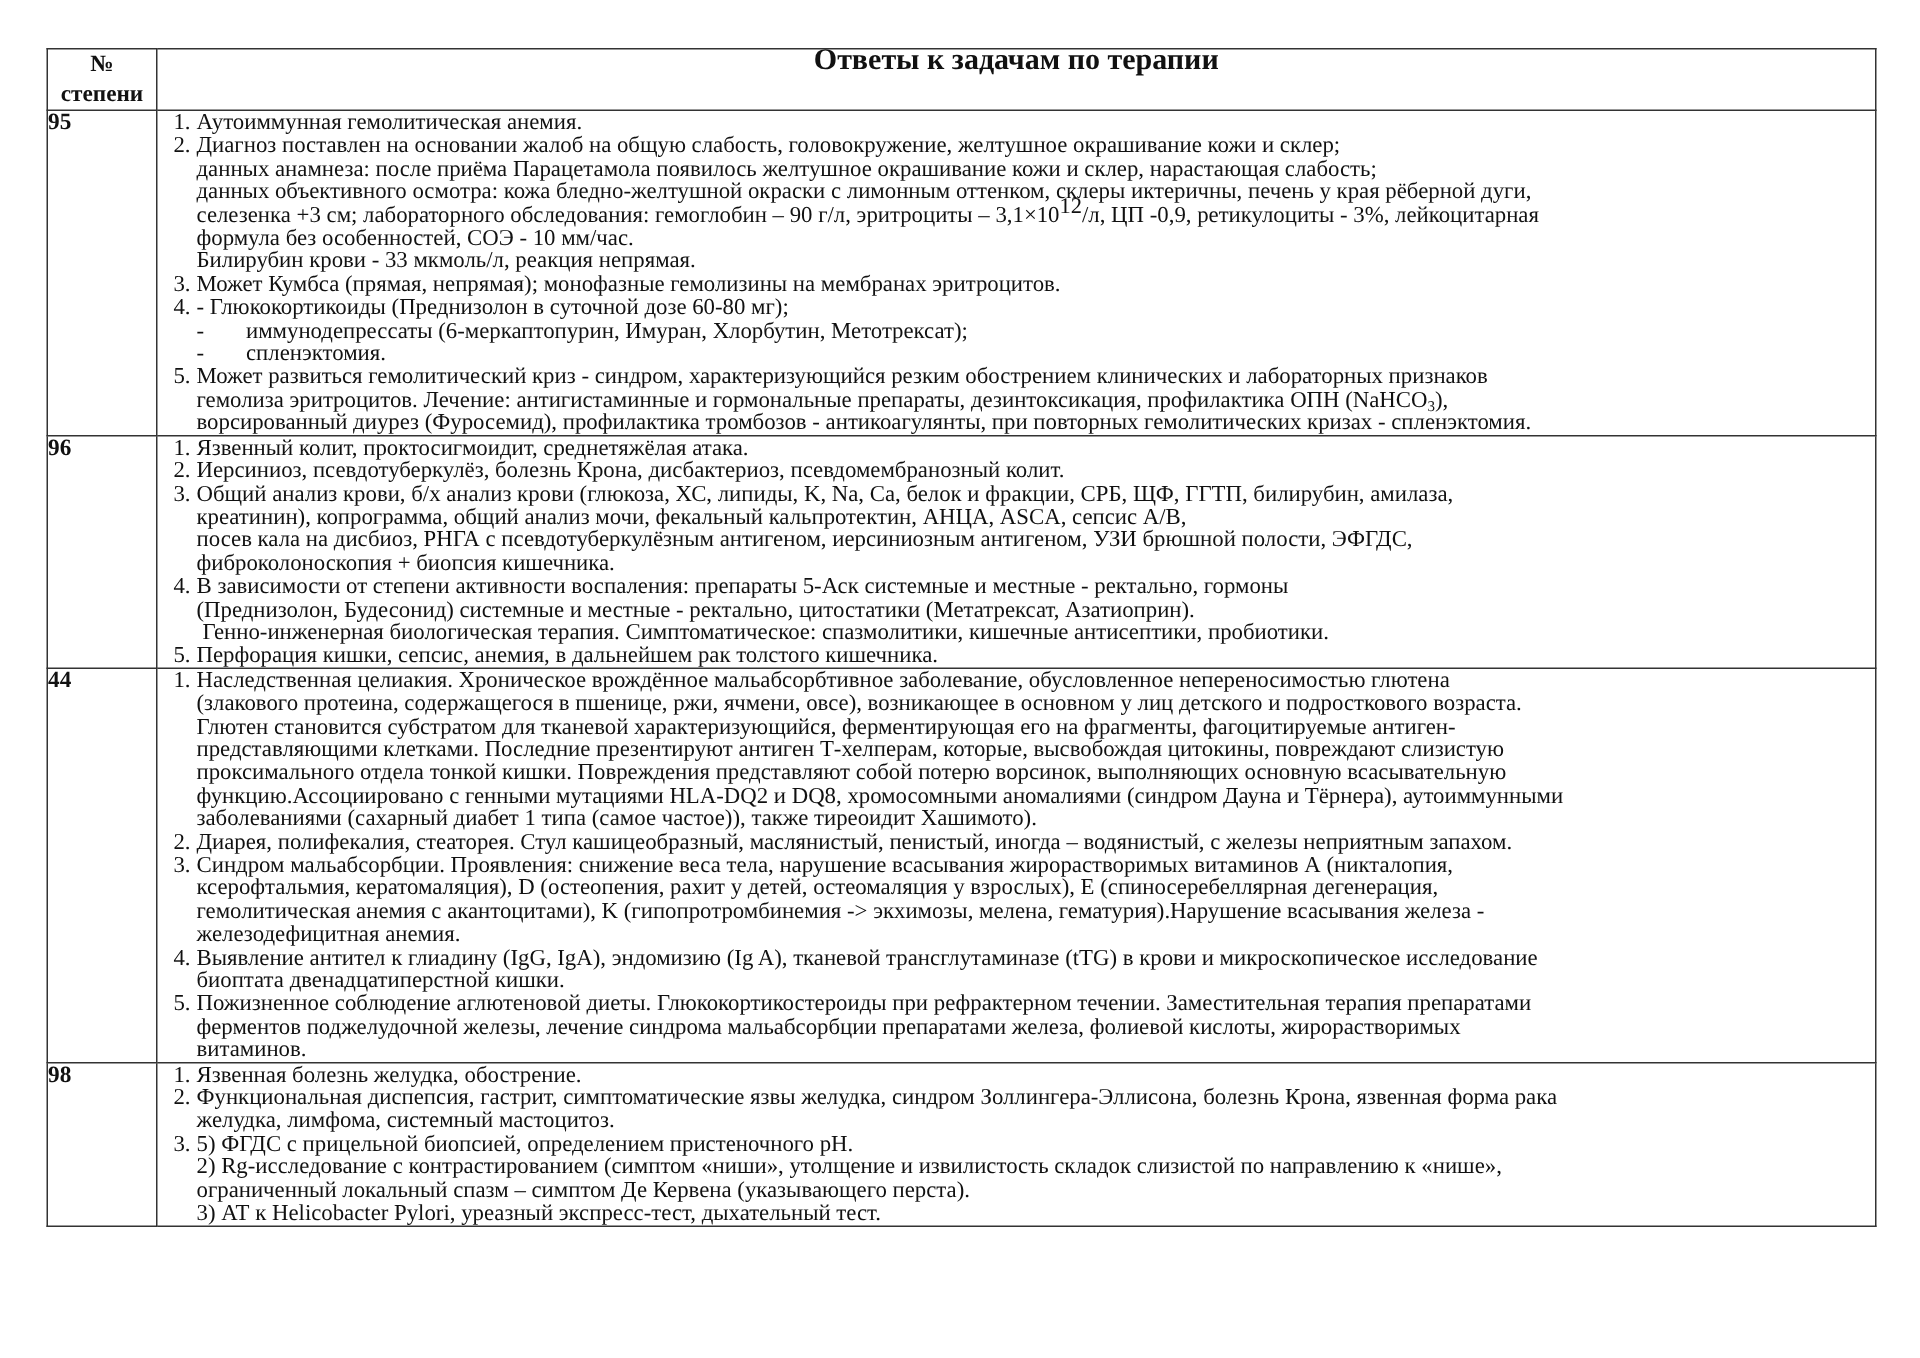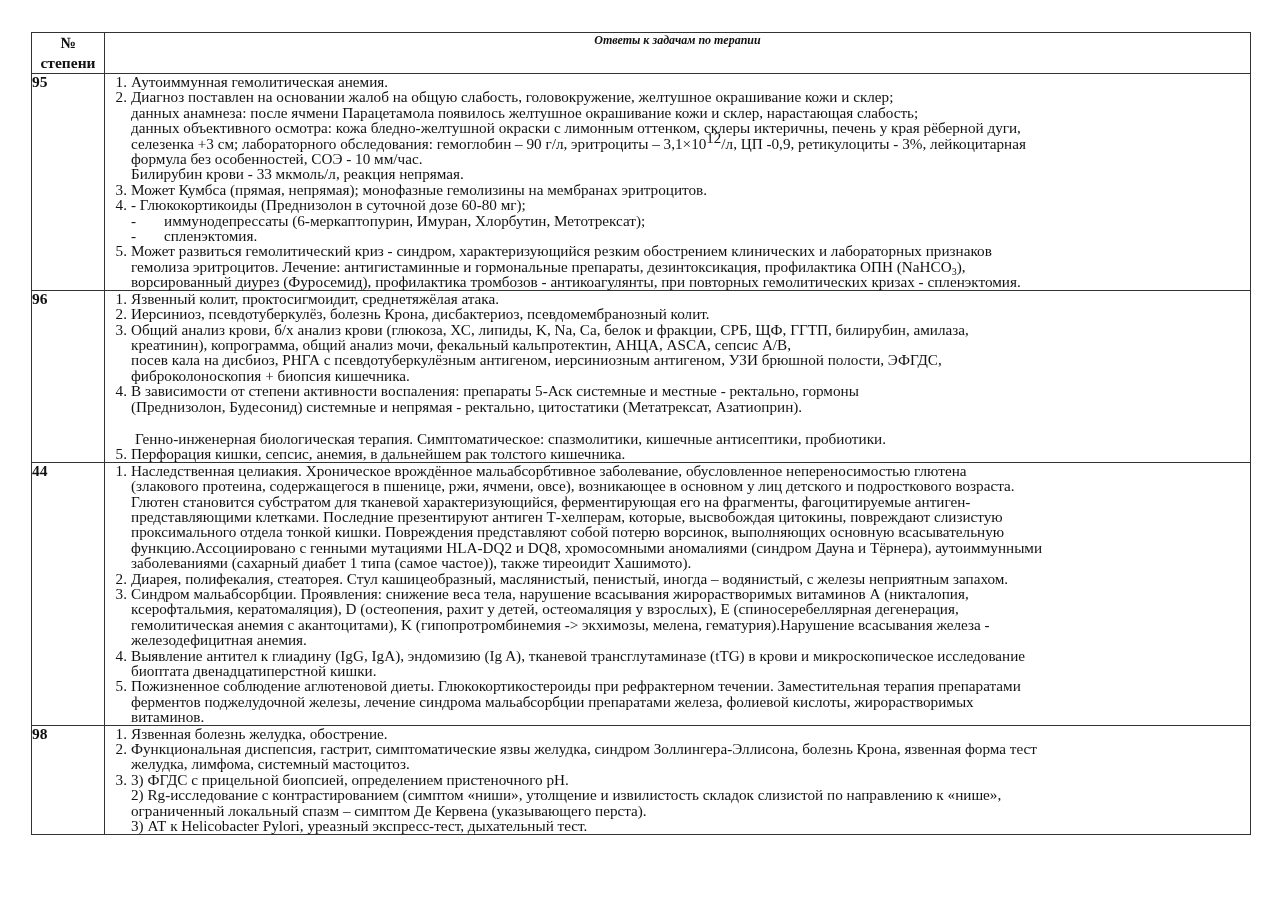--- a/index.html
+++ b/index.html
@@ -14,34 +14,34 @@
     }
     .doc-table td, .doc-table th {
       border: 1.5px solid #333; vertical-align: top; padding: 0;
     }
     .col-num { width: 73px; }
     .hdr-num {
       text-align: center; font-weight: bold; font-size: 15.5px; line-height: 20px;
       padding: 2px 0 0 0; height: 38px; vertical-align: top;
     }
     .hdr-title {
-      text-align: center; font-weight: bold; font-size: 12px;
-      vertical-align: bottom; padding-bottom: 8px; font-style: italic;
+      text-align: center; font-weight: bold; font-size: 20px;
+      vertical-align: bottom; padding-bottom: 8px;
     }
     .num-cell {
       text-align: left; font-weight: bold; font-size: 15.5px; padding-top: 2px;
     }
     .ans-cell { padding: 1px 4px 1px 6px; }
     ol.answers { margin: 0; padding: 0; list-style: none; }
     ol.answers > li { position: relative; padding-left: 26px; }
     ol.answers > li > .marker { position: absolute; left: 0; top: 0; width: 22px; text-align: right; }
     .line { display: block; white-space: nowrap; }
     .dash-item { display: block; position: relative; padding-left: 33px; white-space: nowrap; }
     .dash-item .dash { position: absolute; left: 0; }
-    .ind1 { padding-left: 4px; margin-top: 17px; }
+    .ind1 { padding-left: 4px; }
     sup { font-size: 15px; line-height: 0; vertical-align: 6px; }
     sub { font-size: 10px; line-height: 0; vertical-align: -3px; }
   </style>
 </head>
 <body>
 
 <table class="doc-table">
   <colgroup>
       <col class="col-num">
       <col>
@@ -61,21 +61,21 @@
       <td class="num-cell">95</td>
       <td class="ans-cell">
         <ol class="answers">
           <li>
             <span class="marker">1.</span>
             <span class="line">Аутоиммунная гемолитическая анемия.</span>
           </li>
           <li>
             <span class="marker">2.</span>
             <span class="line">Диагноз поставлен на основании жалоб на общую слабость, головокружение, желтушное окрашивание кожи и склер;</span>
-            <span class="line">данных анамнеза: после ячмени Парацетамола появилось желтушное окрашивание кожи и склер, нарастающая слабость;</span>
+            <span class="line">данных анамнеза: после приёма Парацетамола появилось желтушное окрашивание кожи и склер, нарастающая слабость;</span>
             <span class="line">данных объективного осмотра: кожа бледно-желтушной окраски с лимонным оттенком, склеры иктеричны, печень у края рёберной дуги,</span>
             <span class="line"><span>селезенка +3 см; лабораторного обследования: гемоглобин – 90 г/л, эритроциты – 3,1×10</span><sup>12</sup><span>/л, ЦП -0,9, ретикулоциты - 3%, лейкоцитарная</span></span>
             <span class="line">формула без особенностей, СОЭ - 10 мм/час.</span>
             <span class="line">Билирубин крови - 33 мкмоль/л, реакция непрямая.</span>
           </li>
           <li>
             <span class="marker">3.</span>
             <span class="line">Может Кумбса (прямая, непрямая); монофазные гемолизины на мембранах эритроцитов.</span>
           </li>
           <li>
@@ -109,21 +109,21 @@
           <li>
             <span class="marker">3.</span>
             <span class="line">Общий анализ крови, б/х анализ крови (глюкоза, ХС, липиды, K, Na, Ca, белок и фракции, СРБ, ЩФ, ГГТП, билирубин, амилаза,</span>
             <span class="line">креатинин), копрограмма, общий анализ мочи, фекальный кальпротектин, АНЦА, ASCA, сепсис А/В,</span>
             <span class="line">посев кала на дисбиоз, РНГА с псевдотуберкулёзным антигеном, иерсиниозным антигеном, УЗИ брюшной полости, ЭФГДС,</span>
             <span class="line">фиброколоноскопия + биопсия кишечника.</span>
           </li>
           <li>
             <span class="marker">4.</span>
             <span class="line">В зависимости от степени активности воспаления: препараты 5-Аск системные и местные - ректально, гормоны</span>
-            <span class="line">(Преднизолон, Будесонид) системные и непрямая - ректально, цитостатики (Метатрексат, Азатиоприн).</span>
+            <span class="line">(Преднизолон, Будесонид) системные и местные - ректально, цитостатики (Метатрексат, Азатиоприн).</span>
             <span class="line ind1"> Генно-инженерная биологическая терапия. Симптоматическое: спазмолитики, кишечные антисептики, пробиотики.</span>
           </li>
           <li>
             <span class="marker">5.</span>
             <span class="line">Перфорация кишки, сепсис, анемия, в дальнейшем рак толстого кишечника.</span>
           </li>
         </ol>
       </td>
     </tr>
 
@@ -170,26 +170,26 @@
     <tr>
       <td class="num-cell">98</td>
       <td class="ans-cell">
         <ol class="answers">
           <li>
             <span class="marker">1.</span>
             <span class="line">Язвенная болезнь желудка, обострение.</span>
           </li>
           <li>
             <span class="marker">2.</span>
-            <span class="line">Функциональная диспепсия, гастрит, симптоматические язвы желудка, синдром Золлингера-Эллисона, болезнь Крона, язвенная форма тест</span>
+            <span class="line">Функциональная диспепсия, гастрит, симптоматические язвы желудка, синдром Золлингера-Эллисона, болезнь Крона, язвенная форма рака</span>
             <span class="line">желудка, лимфома, системный мастоцитоз.</span>
           </li>
           <li>
             <span class="marker">3.</span>
-            <span class="line">3) ФГДС с прицельной биопсией, определением пристеночного pH.</span>
+            <span class="line">5) ФГДС с прицельной биопсией, определением пристеночного pH.</span>
             <span class="line">2)  Rg-исследование с контрастированием (симптом «ниши», утолщение и извилистость складок слизистой по направлению к «нише»,</span>
             <span class="line">ограниченный локальный спазм – симптом Де Кервена (указывающего перста).</span>
             <span class="line">3) АТ к Helicobacter Pylori, уреазный экспресс-тест, дыхательный тест.</span>
           </li>
         </ol>
       </td>
     </tr>
   </tbody>
 </table>
 

